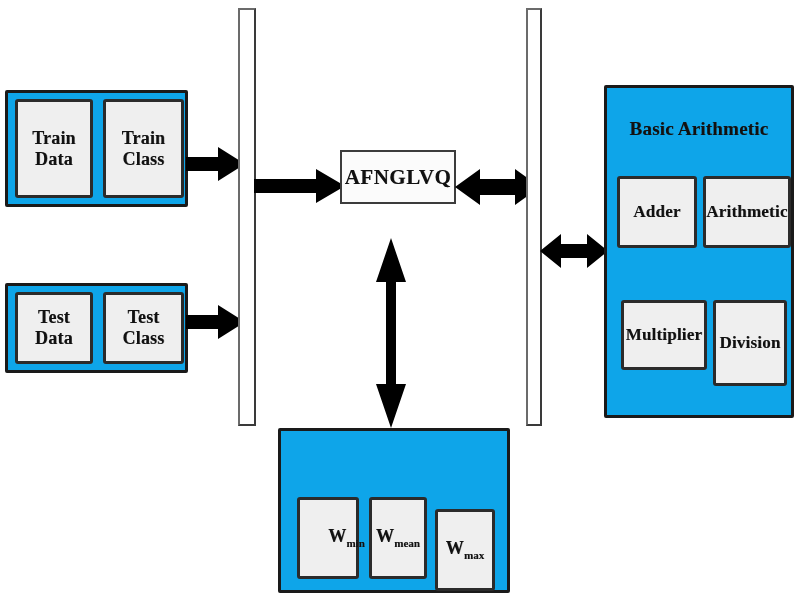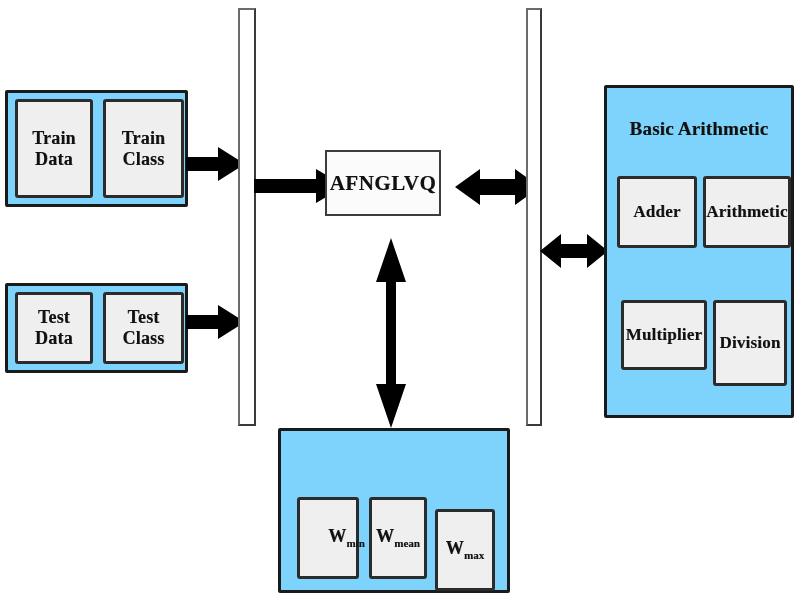--- a/index.html
+++ b/index.html
@@ -15,21 +15,21 @@
     background: #ffffff;
     overflow: hidden;
     font-family: "Liberation Serif", "DejaVu Serif", serif;
     -webkit-font-smoothing: none;
   }
 
   
   .blk {
     position: absolute;
     box-sizing: border-box;
-    background: #7dd3fc;
+    background: #0ea5e9;
     border: 3px solid #1a1a1a;
     border-radius: 2px;
   }
   .blk-inner {
     position: absolute;
     box-sizing: border-box;
     background: #efefef;
     border: 3px solid #2b2b2b;
     border-radius: 3px;
     display: flex;
@@ -141,21 +141,21 @@
   </div>
 
   <div class="bus" style="left:238px; top:8px; width:18px; height:418px;"></div>
 
   <div class="arrow" style="left:254px; top:168px; width:92px; height:36px;">
     <svg width="92" height="36" viewBox="0 0 92 36">
       <polygon points="0,11 62,11 62,1 91,18 62,35 62,25 0,25" fill="#000000"></polygon>
     </svg>
   </div>
 
-  <div class="proc" style="left:325px; top:150px; width:116px; height:66px;">
+  <div class="proc" style="left:340px; top:150px; width:116px; height:54px;">
     <span class="lbl">AFNGLVQ</span>
   </div>
 
   <div class="arrow" style="left:455px; top:166px; width:85px; height:42px;">
     <svg width="85" height="42" viewBox="0 0 85 42">
       <polygon points="0,21 25,3 25,13 60,13 60,3 85,21 60,39 60,29 25,29 25,39" fill="#000000"></polygon>
     </svg>
   </div>
 
   <div class="bus" style="left:526px; top:8px; width:16px; height:418px;"></div>

